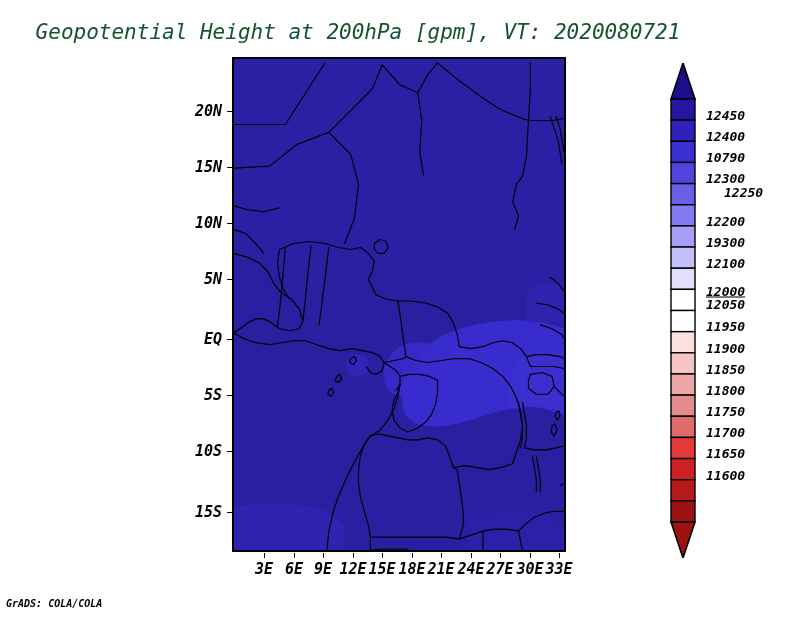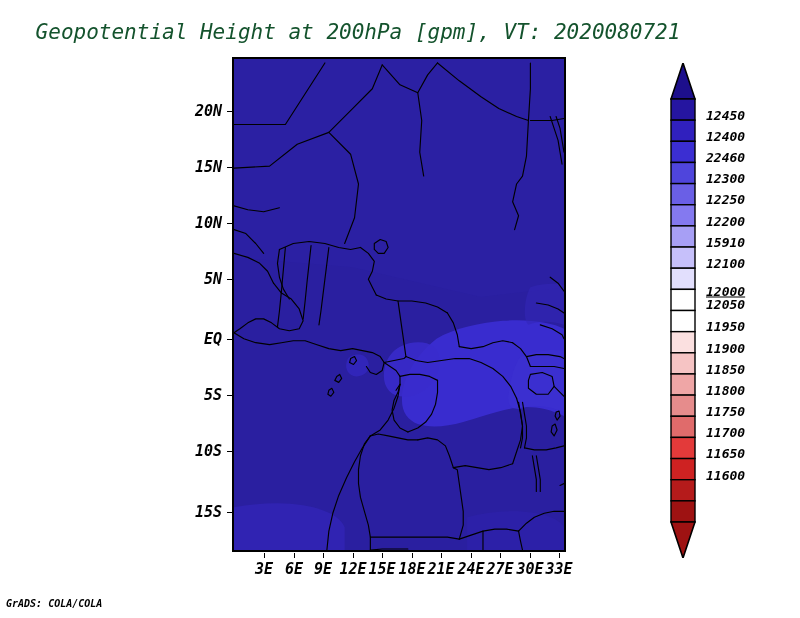--- a/index.html
+++ b/index.html
@@ -358,25 +358,25 @@
         <rect x="1" y="395.55" width="24" height="21.15" fill="#CE2222"></rect>
         <rect x="1" y="416.7" width="24" height="21.15" fill="#B51B1B"></rect>
         <rect x="1" y="437.85" width="24" height="21.15" fill="#9E1212"></rect>
       </g>
 
       <polygon points="1,459 25,459 13,495" fill="#9E1212" stroke="#000000" stroke-width="1.6"></polygon>
     </svg>
 
     <div class="cbar-label" style="top:52px;">12450</div>
     <div class="cbar-label" style="top:73px;">12400</div>
-    <div class="cbar-label" style="top:94px;">22460</div>
+    <div class="cbar-label" style="top:94px;">10790</div>
     <div class="cbar-label" style="top:115px;">12300</div>
-    <div class="cbar-label" style="top:136px;">12250</div>
+    <div class="cbar-label" style="top:129px;margin-left:18px;">12250</div>
     <div class="cbar-label" style="top:158px;">12200</div>
-    <div class="cbar-label" style="top:179px;">15910</div>
+    <div class="cbar-label" style="top:179px;">19300</div>
     <div class="cbar-label" style="top:200px;">12100</div>
     <div class="cbar-label" style="top:221px;margin-top:20px;">12050</div>
     <div class="cbar-label" style="top:228px;text-decoration:underline;">12000</div>
     <div class="cbar-label" style="top:263px;">11950</div>
     <div class="cbar-label" style="top:285px;">11900</div>
     <div class="cbar-label" style="top:306px;">11850</div>
     <div class="cbar-label" style="top:327px;">11800</div>
     <div class="cbar-label" style="top:348px;">11750</div>
     <div class="cbar-label" style="top:369px;">11700</div>
     <div class="cbar-label" style="top:390px;">11650</div>

